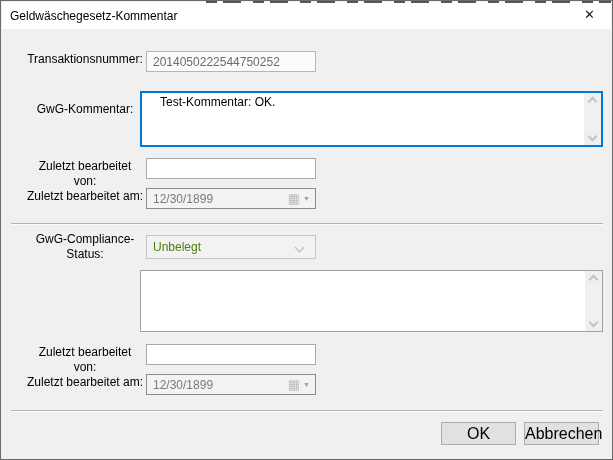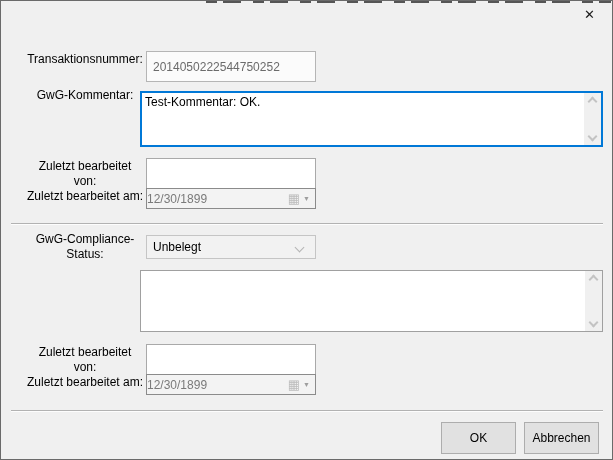--- a/index.html
+++ b/index.html
@@ -23,77 +23,80 @@
     background:var(--titlebar_bg); display:flex; align-items:center;
   }
   .title{padding-left:8px; font-size:12px; color:#000;}
   .close-btn{
     position:absolute; right:0; top:0; width:45px; height:27px;
     display:flex; align-items:center; justify-content:center;
     font-size:13px; color:#1a1a1a; cursor:default;
   }
   .lbl{position:absolute; left:25px; width:118px; line-height:15px; color:#000;text-align:center;}
   .field{
-    position:absolute; left:145px; width:170px; height:31px;
+    position:absolute; left:145px; width:170px; height:21px;
     border:1px solid #a9a9a9; background:#fff; font-family:inherit;
     font-size:12px; padding:0 6px; color:#000; outline:none;
   }
   .field.readonly{background:#fbfbfb; border-color:#b5b5b5; color:#6b6b6b;}
   .datefield{
     position:absolute; left:145px; width:170px; height:21px;
     border:1px solid #8b8b8b; background:#f3f3f3; color:var(--disabled_text);
-    display:flex; align-items:center; padding-left:0;
+    display:flex; align-items:center; padding-left:6px;
   }
   .dval{flex:1;}
   .cal-icon{font-size:13px; color:#bcbcbc; line-height:1; margin-right:3px;}
   .darr{font-size:7px; color:#9e9e9e; margin-right:5px;}
   .combo{
     position:absolute; left:145px; top:234px; width:170px; height:24px;
-    border:1px solid #c5c5c5; background:#f2f2f2; color:#000000;
+    border:1px solid #c5c5c5; background:#f2f2f2; color:#4d7c0f;
     display:flex; align-items:center; padding-left:6px;
   }
   .chev{width:7px; height:7px; border-left:2px solid #c3c3c3; border-top:2px solid #c3c3c3;}
   .chev-dd{position:absolute; right:12px; top:8px; transform:rotate(-135deg); border-color:#b4b4b4; border-width:1.5px;}
   .ta{position:absolute; left:139px; width:463px; background:#fff; border:1px solid #a0a0a0;}
   .ta.focused{border:2px solid var(--accent);}
   .ta textarea{
     display:block; width:calc(100% - 17px); height:100%; border:none; outline:none;
     resize:none; background:transparent; font-family:inherit; font-size:12px;
-    color:#000; padding:2px 3px; overflow:hidden;
+    color:#000; padding:2px 18px; overflow:hidden;
   }
   .sb{
     position:absolute; top:0; right:0; bottom:0; width:17px; background:#f0f0f0;
     display:flex; flex-direction:column; justify-content:space-between; align-items:center;
     padding:5px 0;
   }
   .chev-up{transform:rotate(45deg);}
   .chev-down{transform:rotate(-135deg);}
   .hr{position:absolute; left:10px; width:592px; height:2px;
       border-top:1px solid #b2b2b2; border-bottom:1px solid #fdfdfd;}
   .btn{
-    position:absolute; top:421px; width:75px; height:32px;
+    position:absolute; top:421px; width:75px; height:23px;
     background:var(--button_bg); border:1px solid var(--button_border);
-    font-family:inherit; font-size:12px; color:#000; text-align:center; line-height:22px;
+    font-family:inherit; font-size:16px; color:#000; text-align:center; line-height:22px;
   }
 </style>
 </head>
 <body>
 
 <div class="stage">
   <div class="dialog">
 
+    <div class="titlebar">
+      <span class="title">Geldwäschegesetz-Kommentar</span>
+    </div>
     <div class="close-btn">
       <span>✕</span>
     </div>
     <div class="edge-artifact"></div>
 
     <div class="lbl" style="top:51px">Transaktionsnummer:</div>
     <input class="field readonly" style="top: 50px;" readonly="" value="2014050222544750252">
 
-    <div class="lbl" style="top:87px">GwG-Kommentar:</div>
+    <div class="lbl" style="top:101px">GwG-Kommentar:</div>
     <div class="ta focused" style="top:90px; height:56px">
       <textarea style="">Test-Kommentar: OK.</textarea>
       <div class="sb">
         <span class="chev chev-up"></span>
         <span class="chev chev-down"></span>
       </div>
     </div>
 
     <div class="lbl" style="top:158px">Zuletzt bearbeitet von:</div>
     <input class="field" style="top: 157px;" value="">

